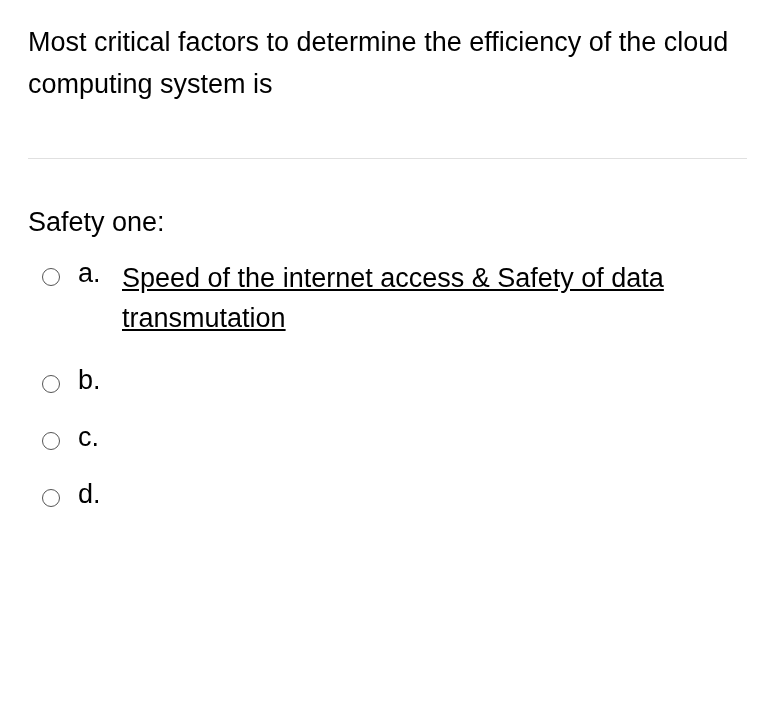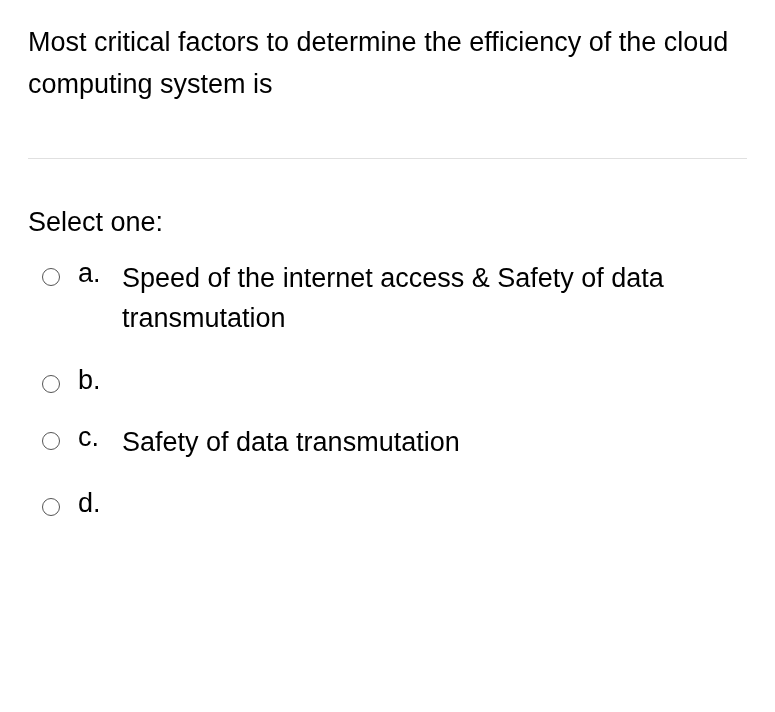--- a/index.html
+++ b/index.html
@@ -46,43 +46,43 @@
       margin-top: 10px;
       margin-right: 18px;
     }
     .option-letter {
       min-width: 44px;
       flex-shrink: 0;
     }
     .option-text {
       line-height: 1.5;
       flex: 1;
+      text-decoration: underline;
     }
   </style>
 </head>
 <body>
 
 <div class="question-text">Most critical factors to determine the efficiency of the cloud computing system is</div>
 
 <hr class="divider">
 
-<div class="select-label">Select one:</div>
+<div class="select-label">Safety one:</div>
 
 <div class="options">
   <div class="option-row">
     <span class="radio"></span>
     <span class="option-letter">a.</span>
     <span class="option-text">Speed of the internet access &amp; Safety of  data transmutation</span>
   </div>
   <div class="option-row">
     <span class="radio"></span>
     <span class="option-letter">b.</span>
   </div>
   <div class="option-row">
     <span class="radio"></span>
     <span class="option-letter">c.</span>
-    <span class="option-text">Safety of  data transmutation</span>
   </div>
   <div class="option-row">
     <span class="radio"></span>
     <span class="option-letter">d.</span>
   </div>
 </div>
 
 </body></html>

